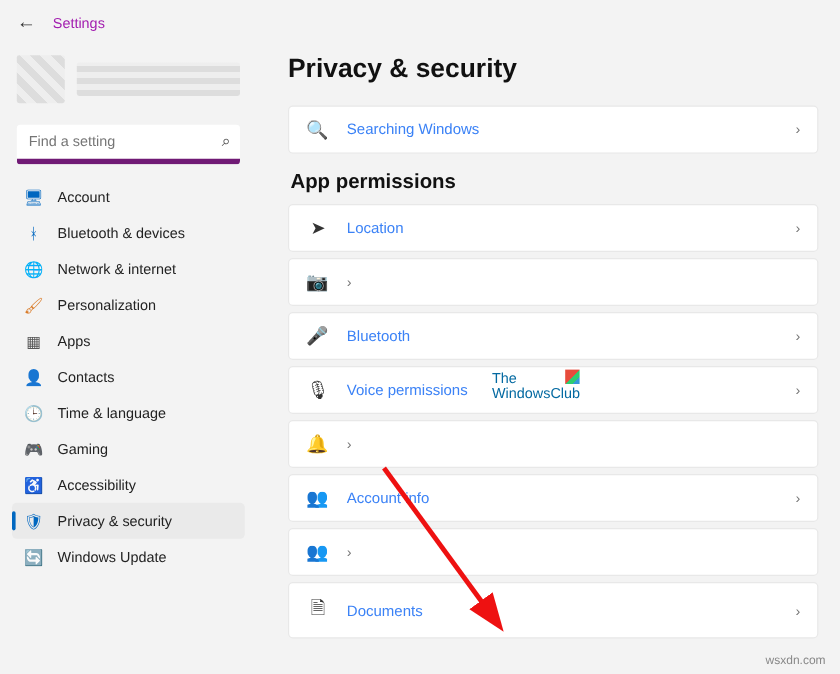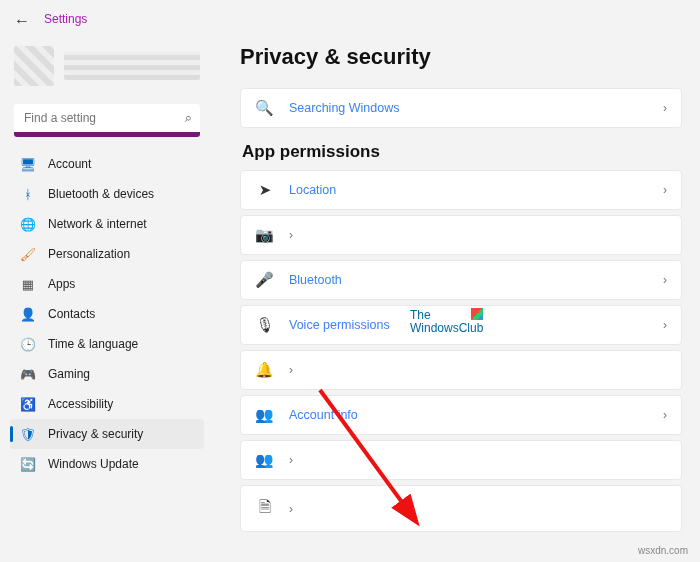--- a/index.html
+++ b/index.html
@@ -149,20 +149,23 @@
             <div class="card-title">Account info</div>
           </div>
           <span class="chevron">›</span>
         </div>
         <div class="card">
           <span class="card-icon">👥</span>
           <span class="chevron">›</span>
         </div>
         <div class="card">
           <span class="card-icon">🗎</span>
+          <div class="card-body">
+            <div class="card-title">Documents</div>
+          </div>
           <span class="chevron">›</span>
         </div>
       </div>
   </div>
 </div>
 
 <div class="watermark-wc">
   <span>The</span><span class="sq"></span><br>
   <span>WindowsClub</span>
 </div>

